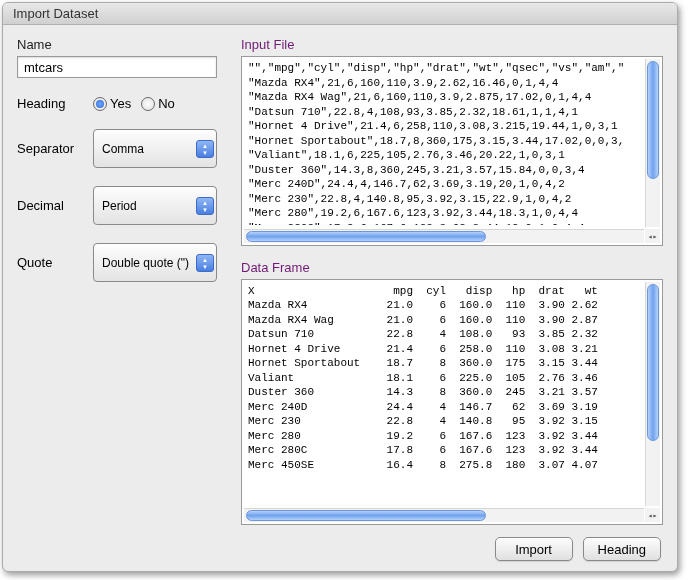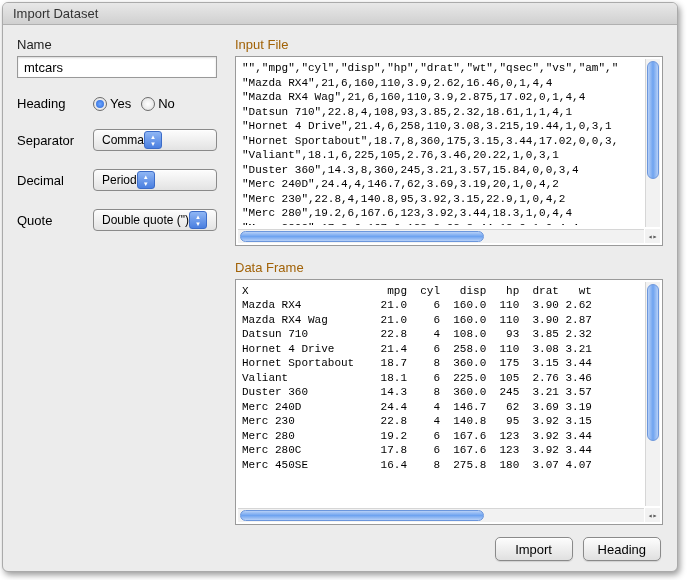--- a/index.html
+++ b/index.html
@@ -27,21 +27,21 @@
   height: 22px;
   background: linear-gradient(#e8e8e8, #d0d0d0);
   border-bottom: 1px solid #b0b0b0;
   padding: 3px 10px;
   font-size: 13px;
   color: #333;
 }
 .content {
   display: flex;
   padding: 12px 14px 0 14px;
-  gap: 18px;
+  gap: 24px;
   height: 500px;
 }
 .left-col {
   width: 200px;
   flex-shrink: 0;
 }
 .right-col {
   flex: 1;
   display: flex;
   flex-direction: column;
@@ -79,42 +79,42 @@
   background: radial-gradient(#fff, #ddd);
   display: inline-block; position: relative;
 }
 .radio.checked::after {
   content: ""; position: absolute; top: 2px; left: 2px;
   width: 8px; height: 8px; border-radius: 50%;
   background: radial-gradient(#6fa8ff, #2a66d8);
 }
 .select {
   flex: 1;
-  height: 22px;
+  height: 39px;
   border: 1px solid #8a8a8a;
   border-radius: 4px;
   background: linear-gradient(#fdfdfd, #e3e3e3);
   display: flex;
   align-items: center;
-  justify-content: flex-start;
+  justify-content: space-between;
   padding: 0 2px 0 8px;
   font-size: 12px;
   box-shadow: 0 1px 0 rgba(255,255,255,0.6) inset;
 }
 .select .arrows {
   width: 18px; height: 18px;
   background: linear-gradient(#8fb6f4, #4a7fe0);
   border-radius: 3px;
   border: 1px solid #3c6cc8;
   display: flex; flex-direction: column; align-items: center; justify-content: center;
   color: #fff; font-size: 7px; line-height: 7px;
 }
 .section-label {
   font-size: 13px;
-  color: #a16207;
+  color: #701a75;
   margin-bottom: 4px;
 }
 .filebox, .framebox {
   border: 1px solid #9a9a9a;
   background: #fff;
   position: relative;
   font-family: Monaco, "Courier New", monospace;
   font-size: 11px;
   color: #000;
   overflow: hidden;

